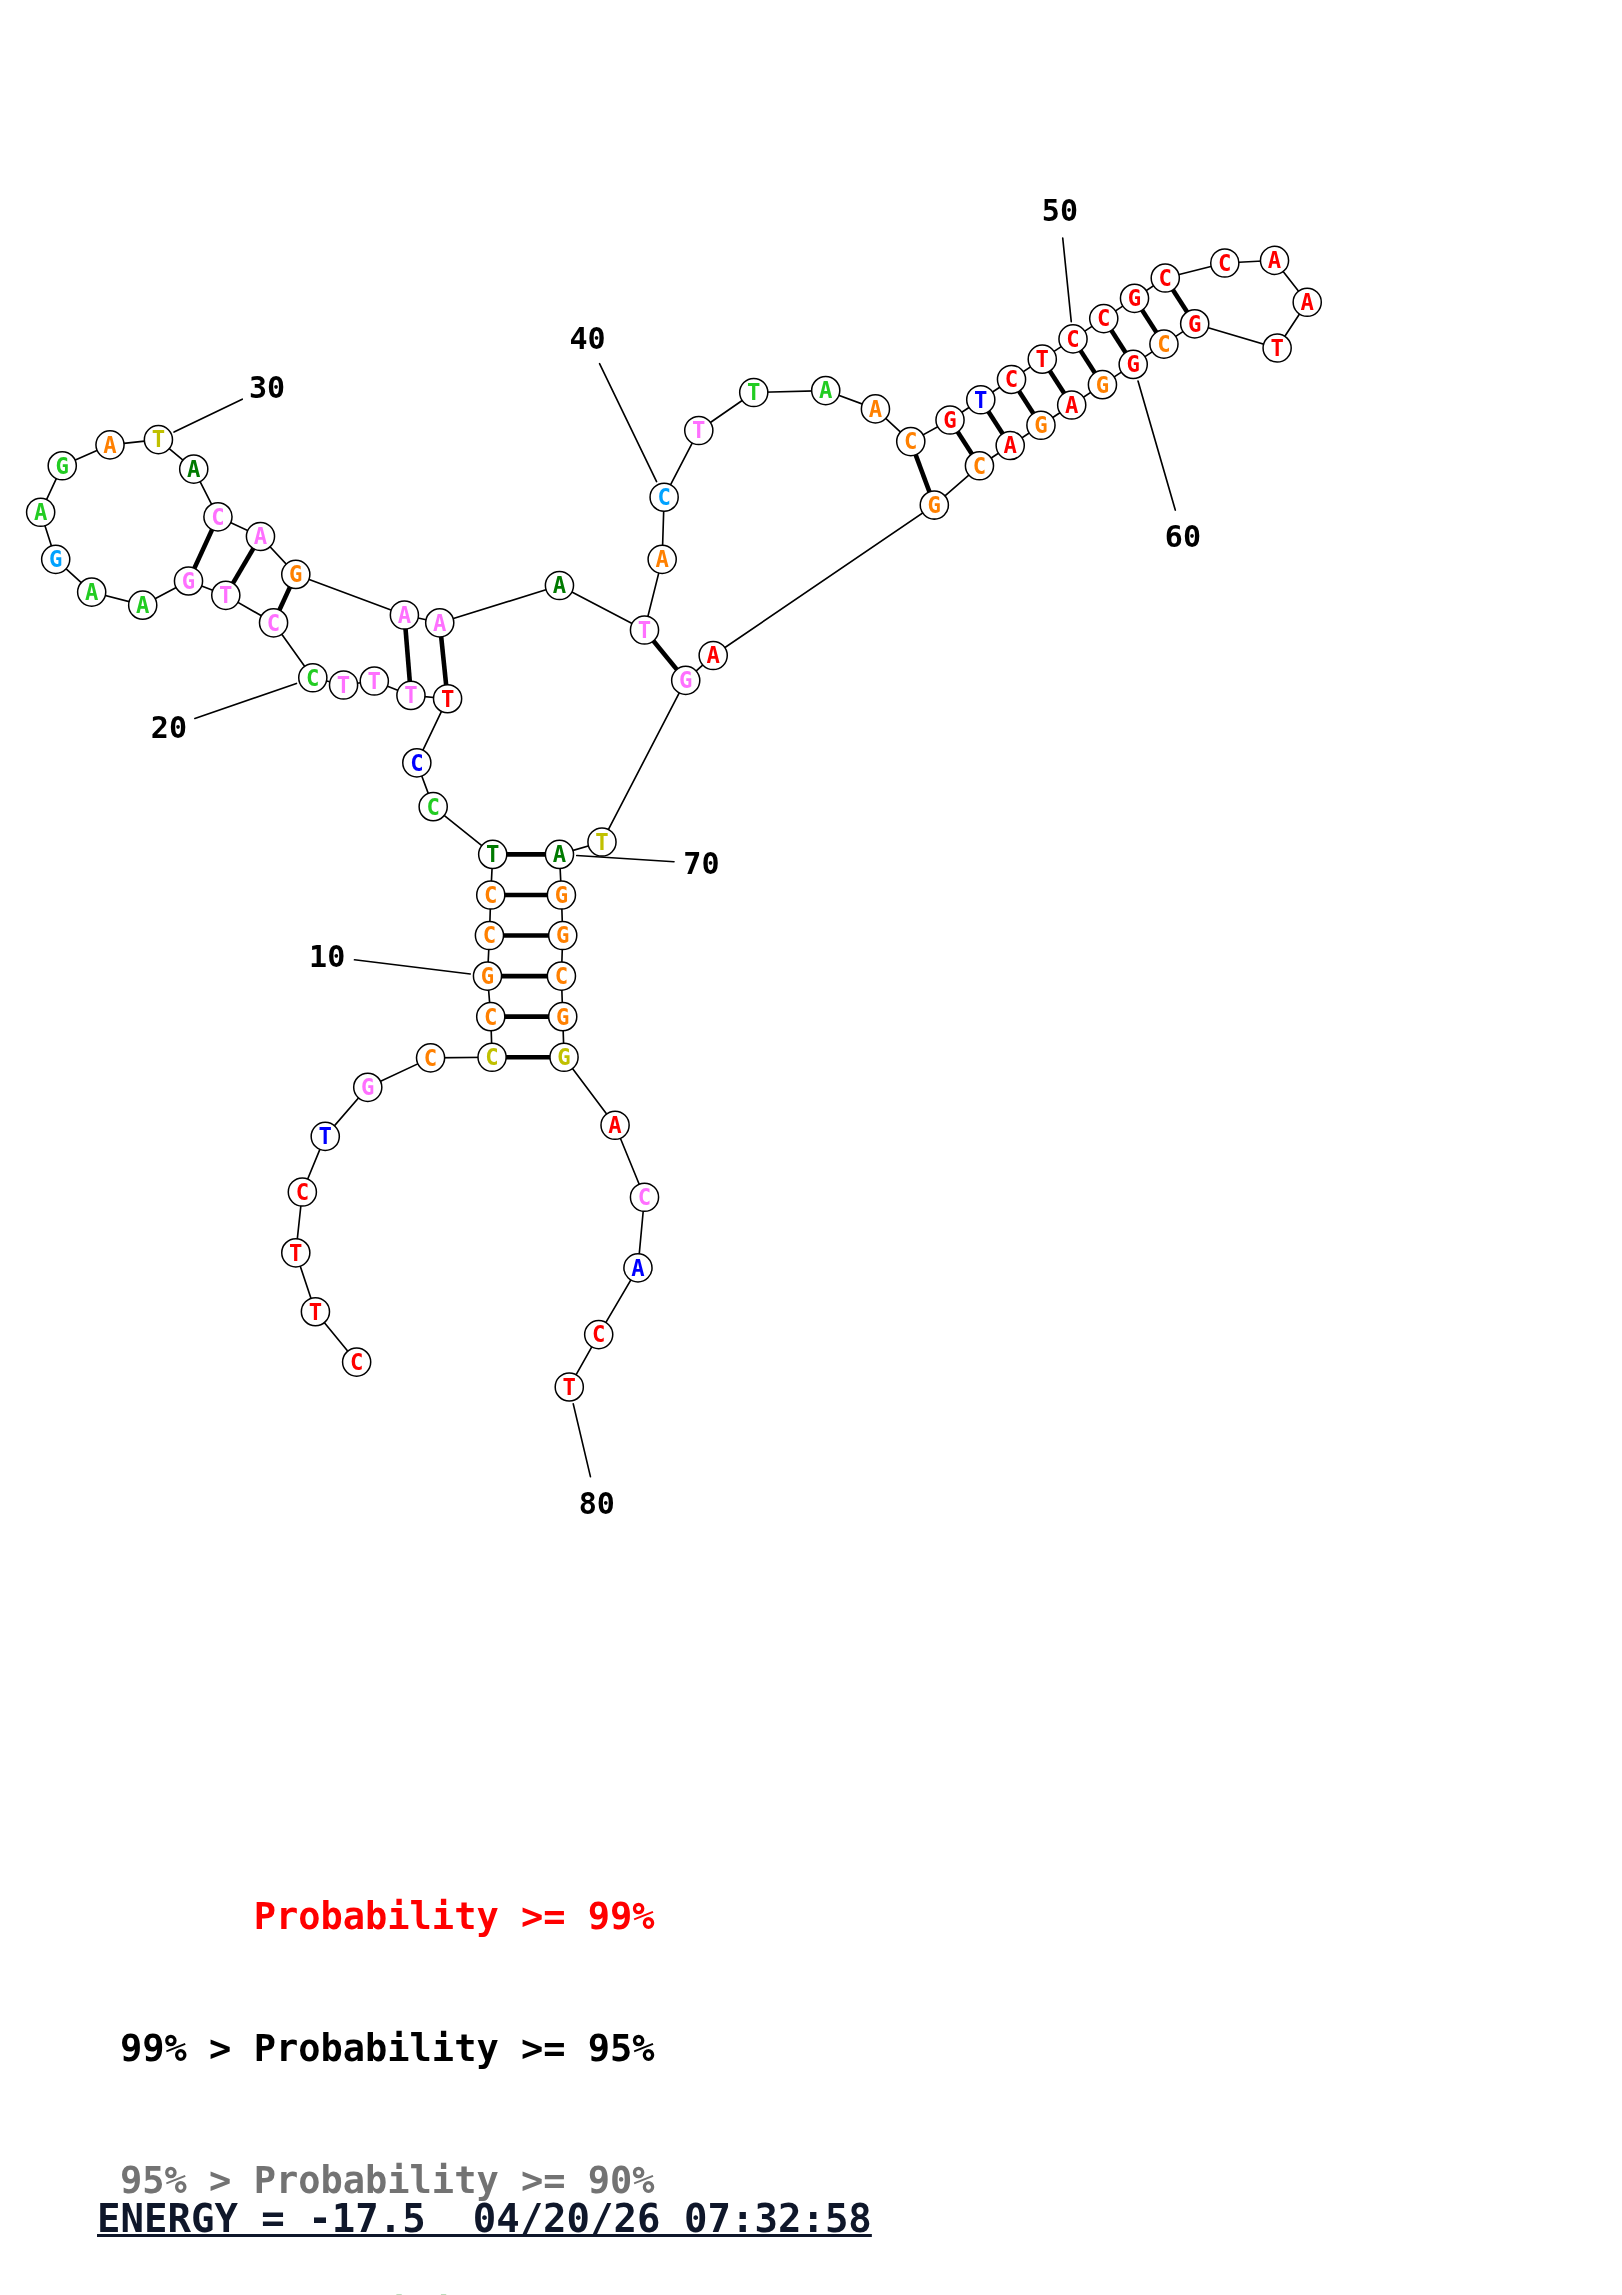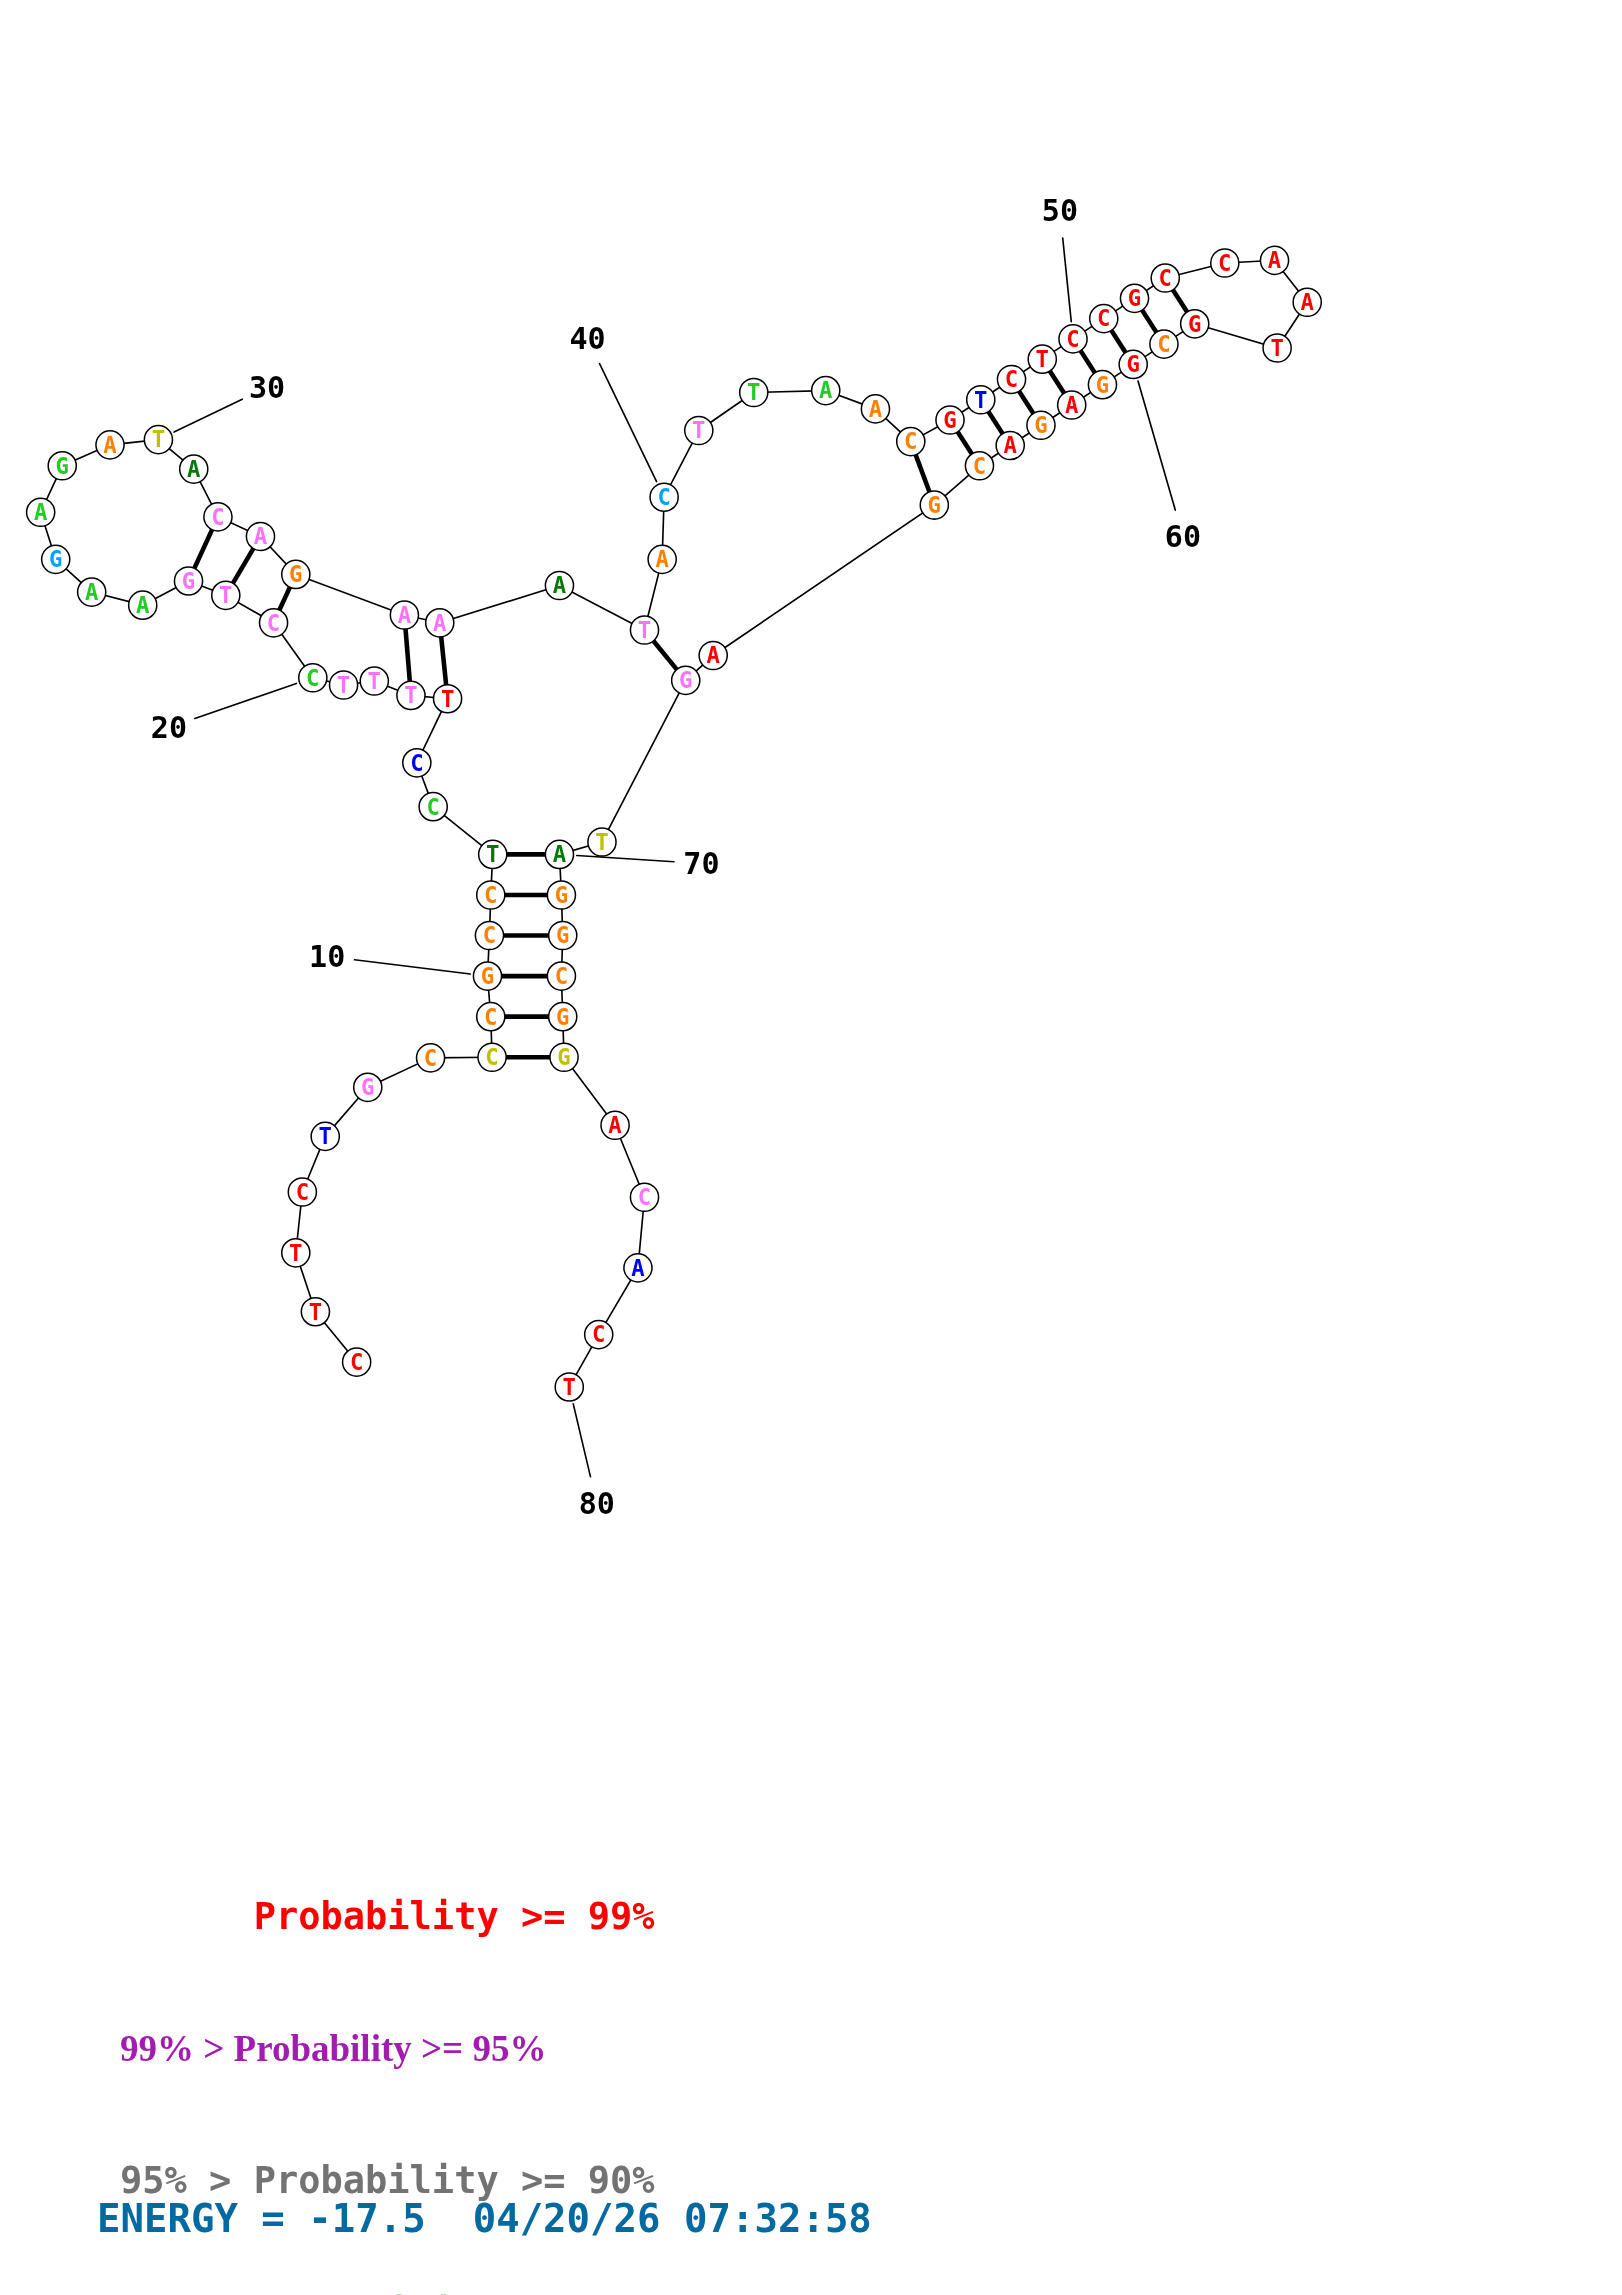--- a/index.html
+++ b/index.html
@@ -21,22 +21,23 @@
   .legend{
     position:absolute;left:84px;top:1807px;
     font-family:"DejaVu Sans Mono",monospace;
     font-weight:bold;font-size:37px;line-height:44px;
     white-space:pre;
   }
   .legend-line{white-space:pre;margin-left:36px;}
   .energy{
     position:absolute;left:97px;top:2196px;
     font-family:"DejaVu Sans Mono",monospace;
-    font-weight:bold;font-size:39px;color:#0369a1;
+    font-weight:bold;font-size:39px;color:#0f172a;
     white-space:pre;
+    text-decoration:underline;
   }
 </style>
 </head>
 <body>
 
 <div class="page">
 
   <svg id="plot" width="1622" height="2295" viewBox="0 0 2479 3508">
       <line x1="541.6886283252071" y1="1467.104729999005" x2="718.6964606995717" y2="1488.7791584530087" class="leader"></line>
       <line x1="297.6979886296573" y1="1098.286149382482" x2="452.95245955509716" y2="1044.6527866991482" class="leader"></line>
@@ -311,21 +312,21 @@
       <text x="408" y="608" class="poslabel">30</text>
       <text x="898" y="534" class="poslabel">40</text>
       <text x="1620" y="338" class="poslabel">50</text>
       <text x="1808" y="836" class="poslabel">60</text>
       <text x="1072" y="1336" class="poslabel">70</text>
       <text x="912" y="2314" class="poslabel">80</text>
     </svg>
 
   <div class="legend">
     <div class="legend-line" style="color: rgb(255, 0, 0);">      Probability &gt;= 99%</div>
-    <div class="legend-line" style="color: #a21caf; font-family: Liberation Serif, serif;">99% &gt; Probability &gt;= 95%</div>
+    <div class="legend-line" style="color: #000000;">99% &gt; Probability &gt;= 95%</div>
     <div class="legend-line" style="color: #737373; text-align: right;">95% &gt; Probability &gt;= 90%</div>
     <div class="legend-line" style="color: rgb(0, 122, 0);">90% &gt; Probability &gt;= 80%</div>
     
     
     
     
   </div>
 
   <div class="energy">ENERGY = -17.5  04/20/26 07:32:58</div>
 

